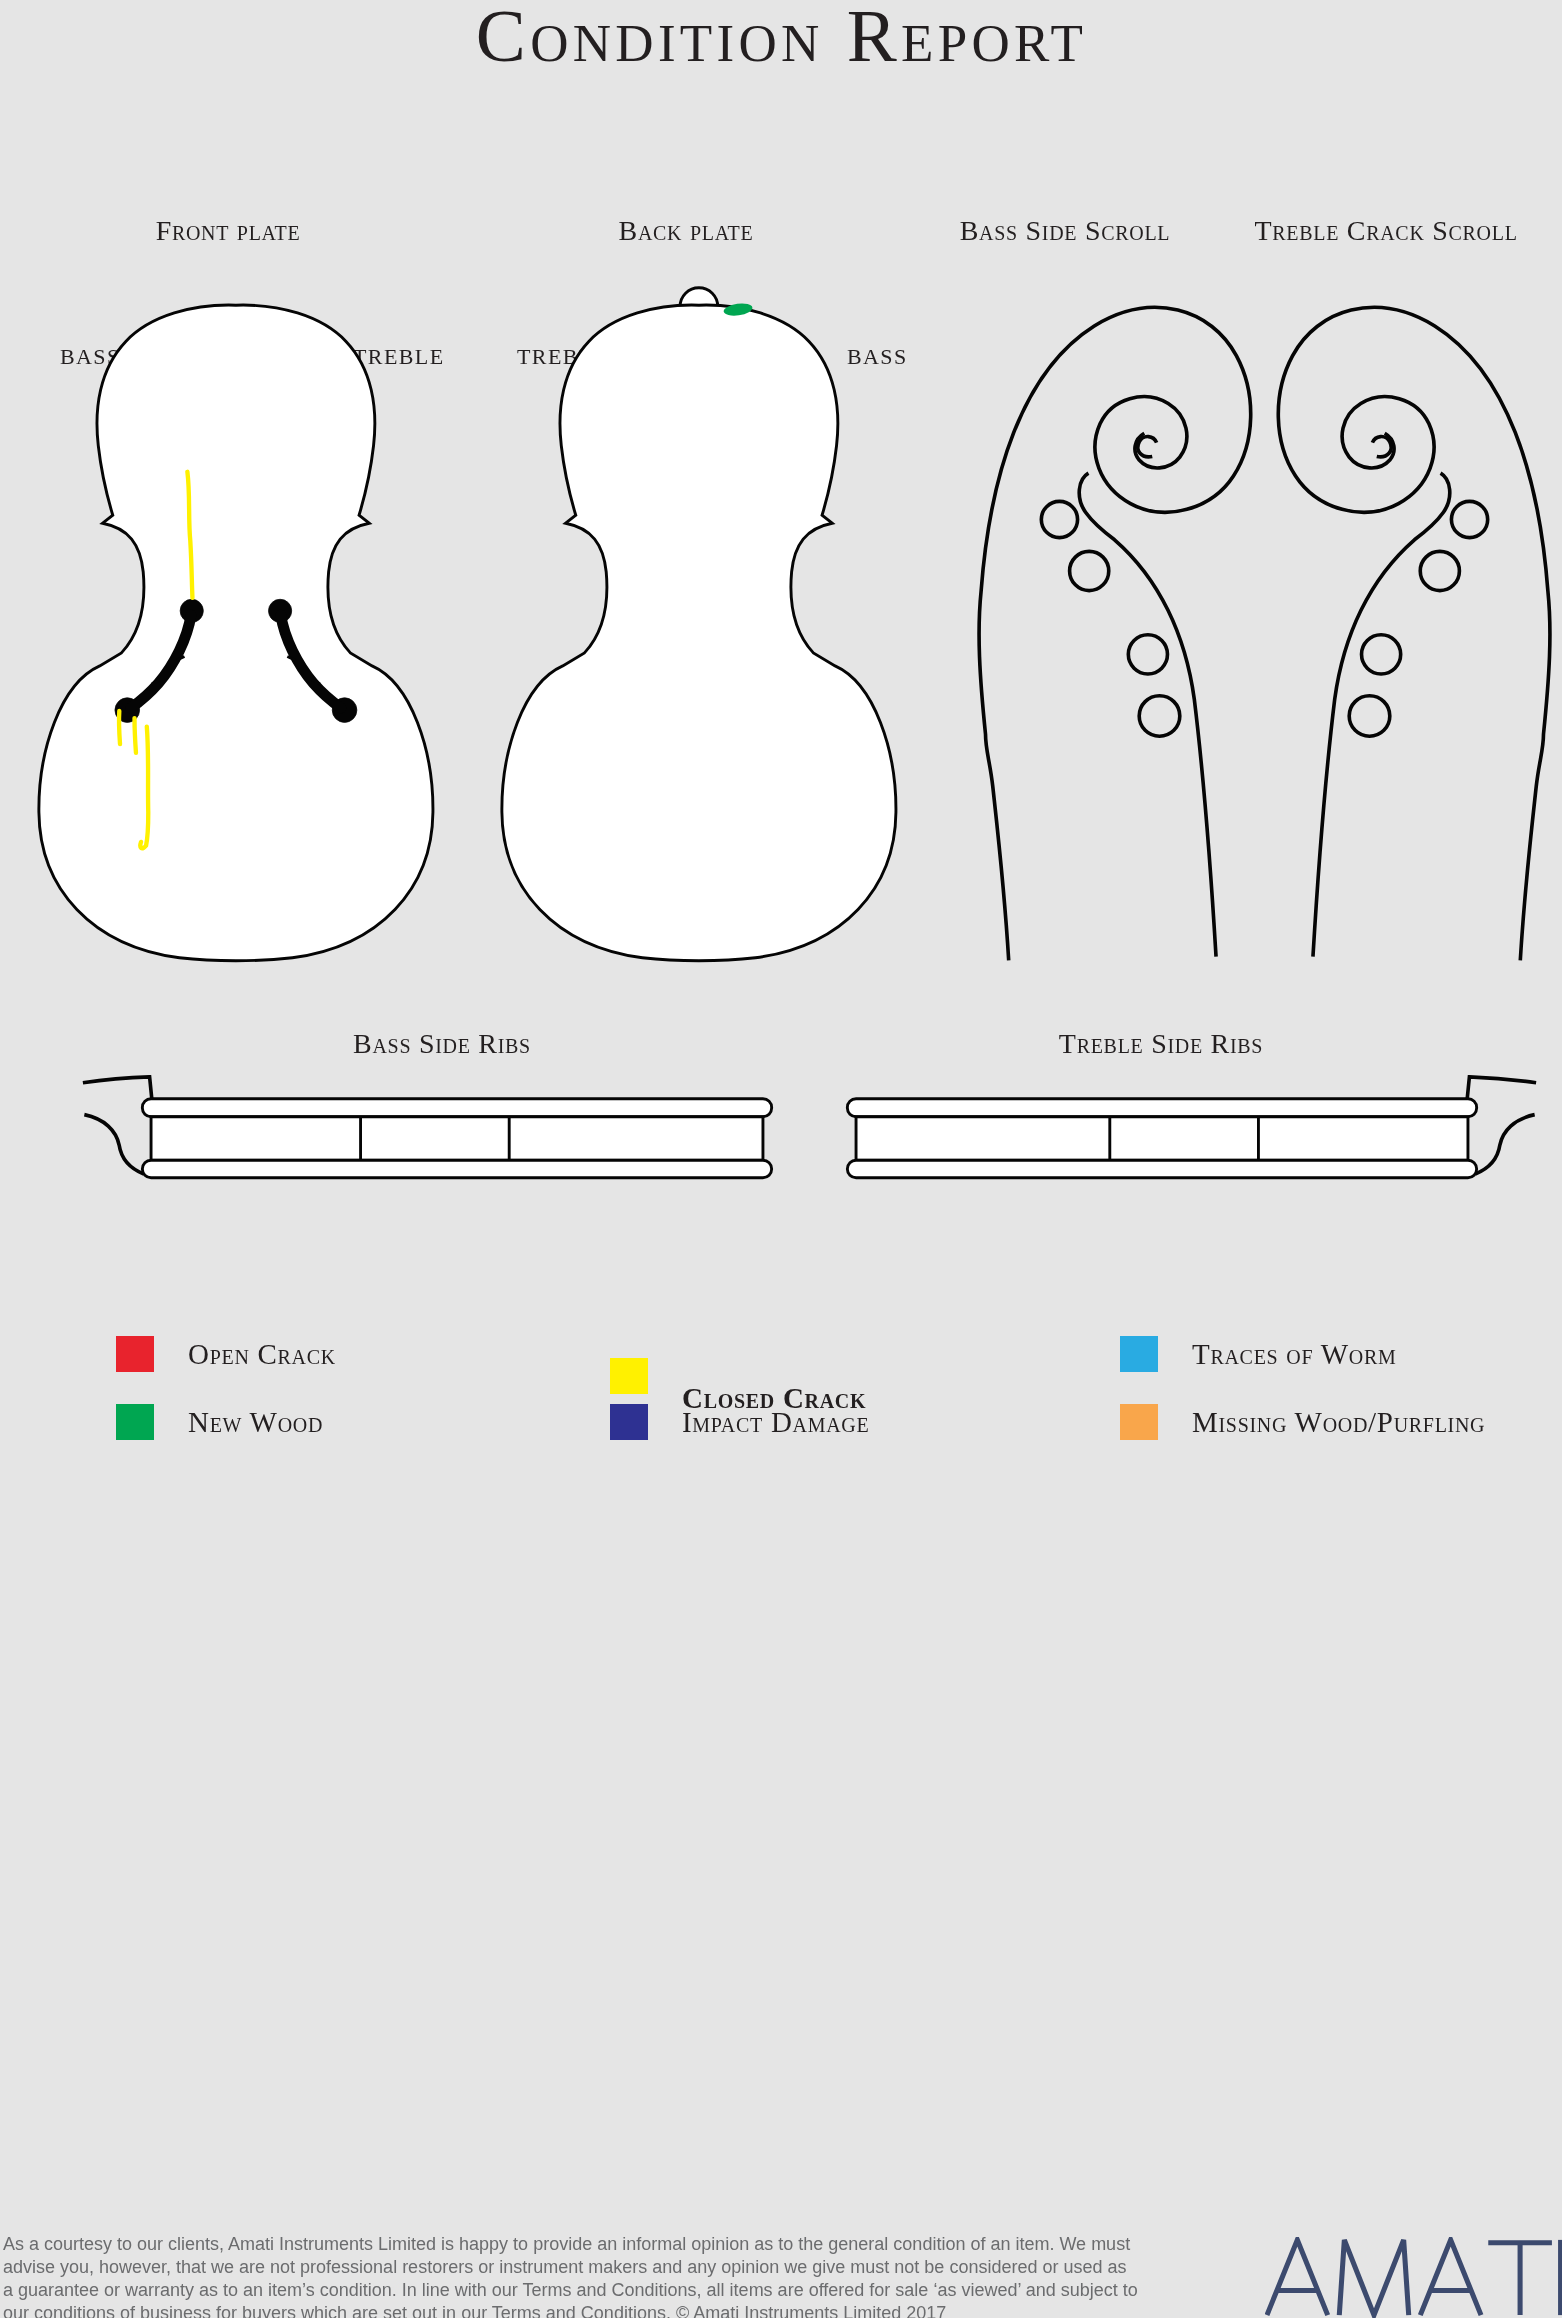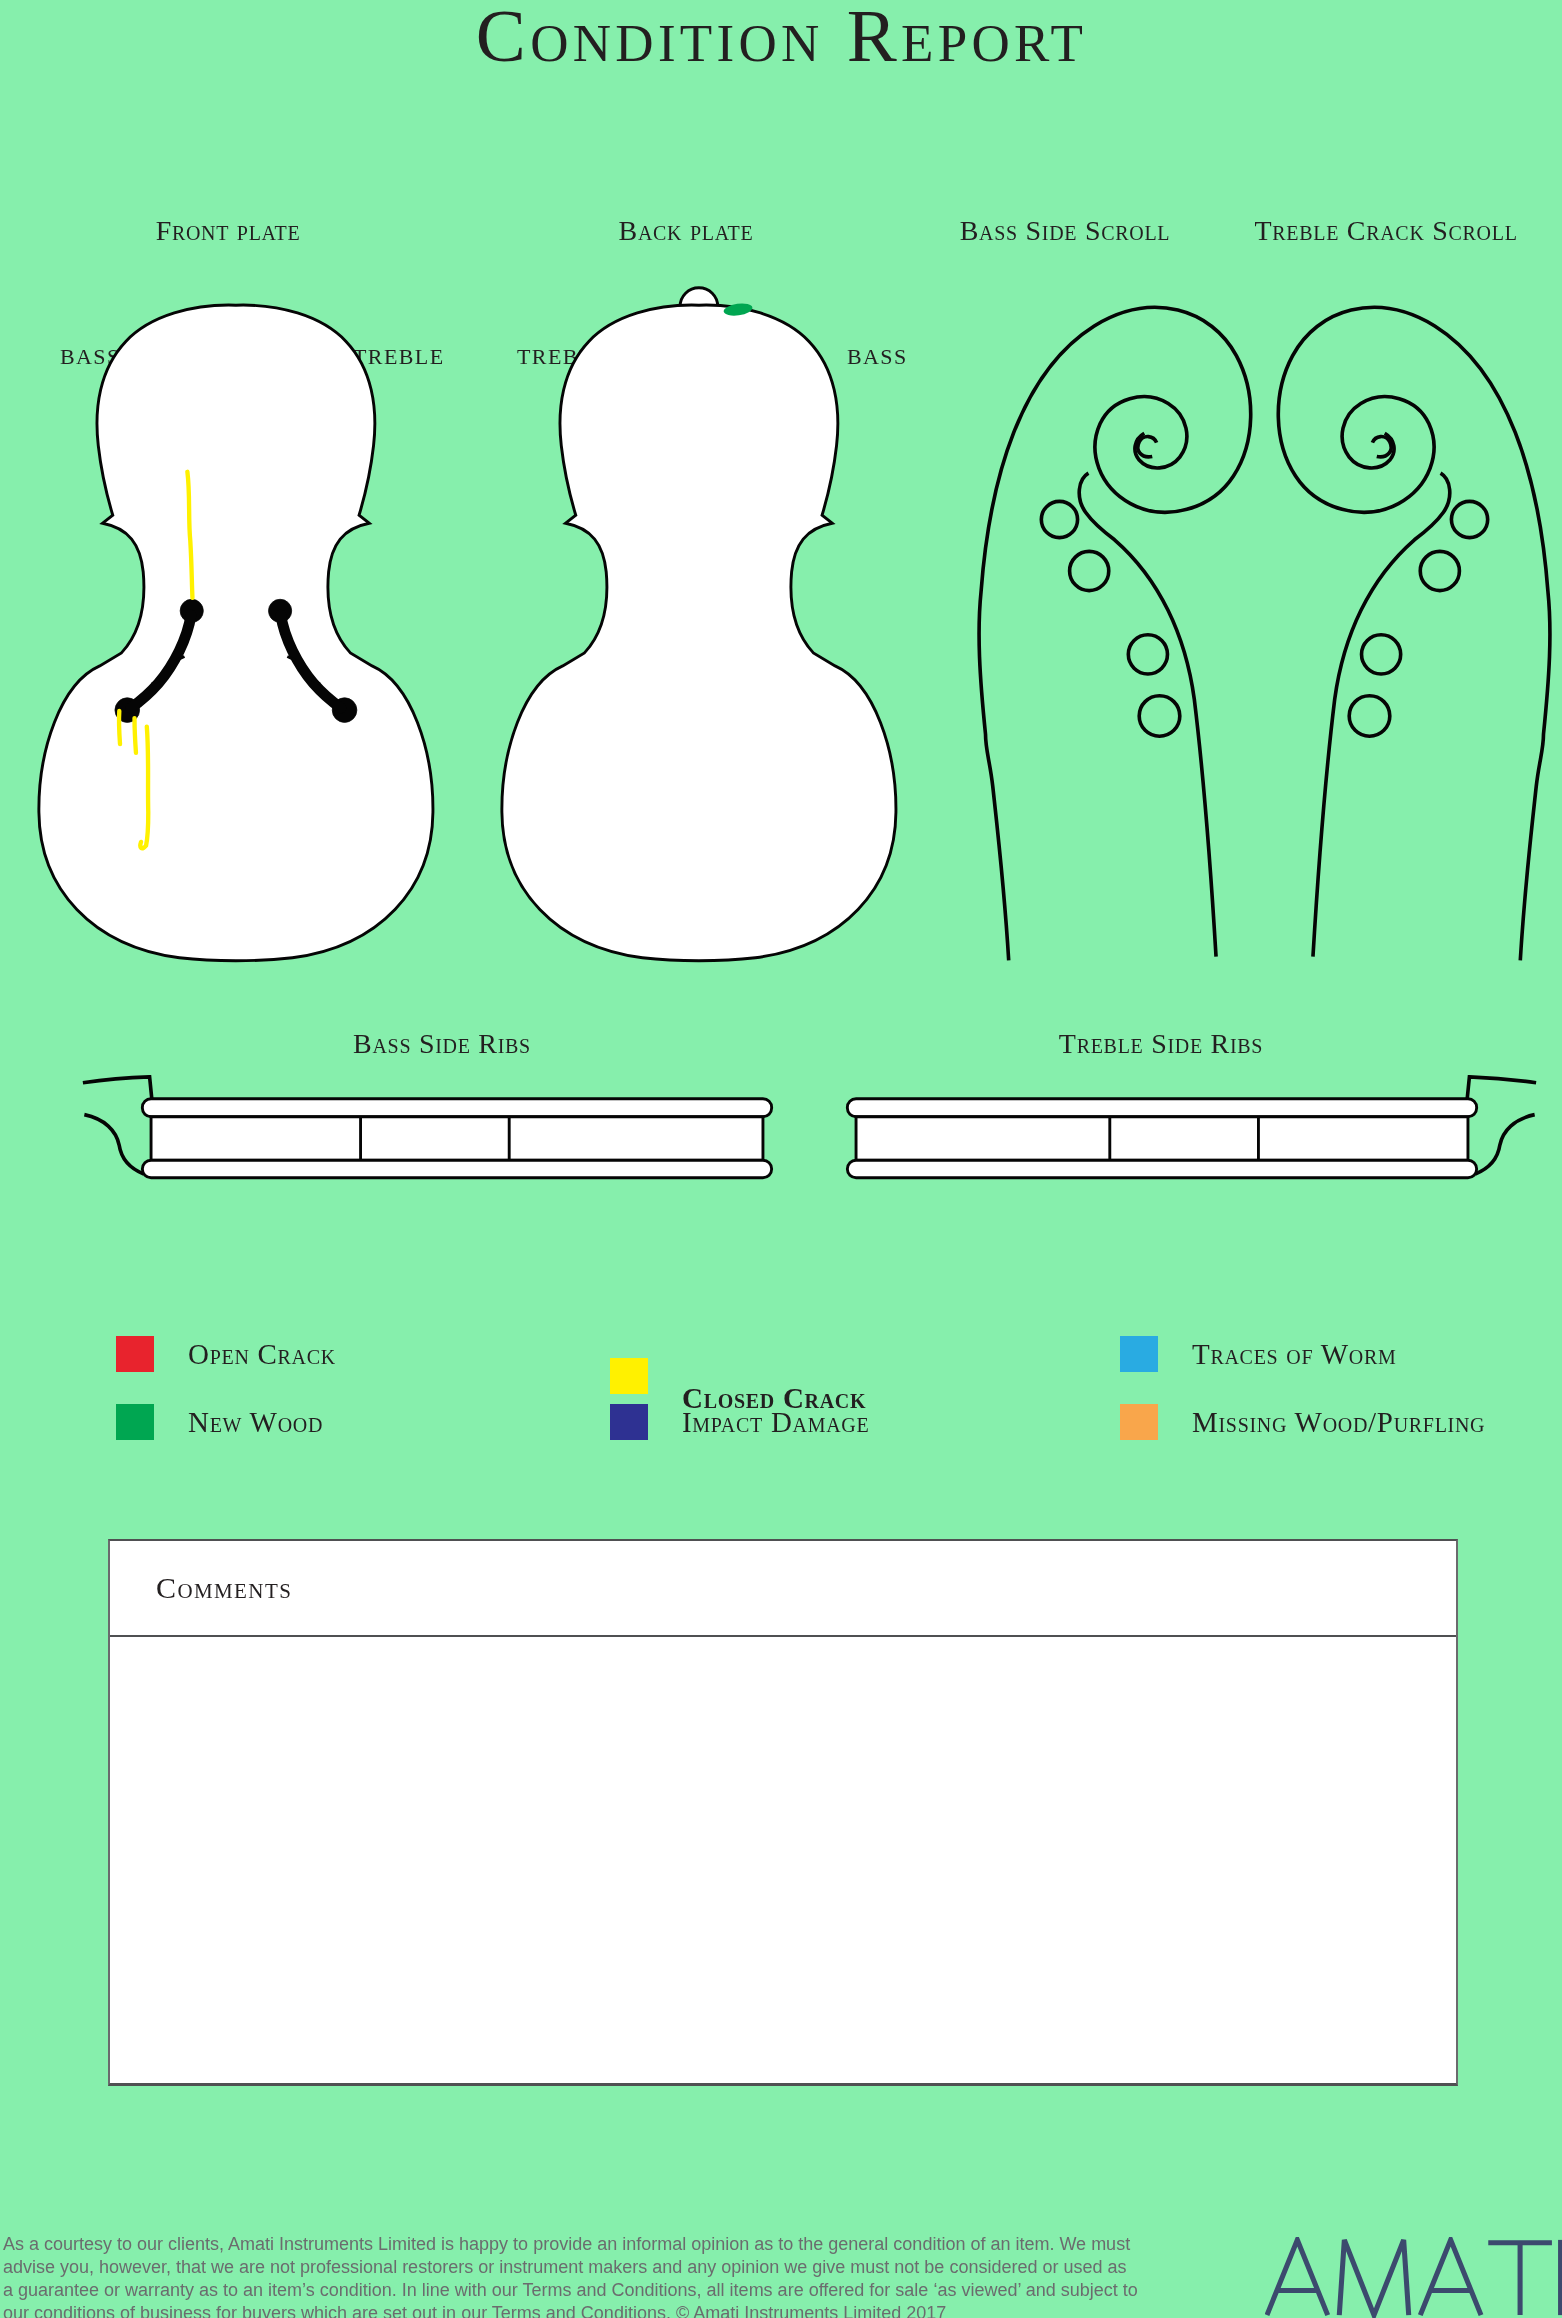--- a/index.html
+++ b/index.html
@@ -1,16 +1,16 @@
 <!DOCTYPE html>
 <html style="font-size:11.6px"><head>
 <meta charset="utf-8">
 <style>
   html,body{margin:0;padding:0;background:#fff;}
-  .page{position:relative;width:1563px;height:2319px;background:#86efac;overflow:hidden;
+  .page{position:relative;width:1563px;height:2319px;background:#e5e5e5;overflow:hidden;
         font-family:"Liberation Serif","DejaVu Serif",serif;color:#231f20;}
   .page-title{position:absolute;top:-7.2px;left:0;width:100%;text-align:center;
         font-size:75px;letter-spacing:4.3px;font-variant:small-caps;white-space:nowrap;}
   .dg-title{position:absolute;top:215px;transform:translateX(-50%);font-size:28px;
         letter-spacing:0.7px;font-variant:small-caps;white-space:nowrap;}
   .ribs-title{position:absolute;top:1028px;transform:translateX(-50%);font-size:28px;
         letter-spacing:0.7px;font-variant:small-caps;white-space:nowrap;}
   .side-label{position:absolute;top:344px;font-size:22px;letter-spacing:1.4px;white-space:nowrap;}
   .dg{position:absolute;}
   .legend-item{position:absolute;display:flex;align-items:center;gap:34px;}
@@ -150,26 +150,20 @@
   </div>
   <div class="legend-item" style="left:610px;top:1404px">
     <div class="swatch" style="background-color: rgb(46, 49, 146);"></div>
     <div class="legend-label">Impact Damage</div>
   </div>
   <div class="legend-item" style="left:1120px;top:1404px">
     <div class="swatch" style="background-color: rgb(249, 166, 75);"></div>
     <div class="legend-label">Missing Wood/Purfling</div>
   </div>
 
-  <div class="comments">
-    <div class="comments-header">
-      <div class="comments-title">Comments</div>
-    </div>
-    <div class="comments-body" contenteditable="true" style=""></div>
-  </div>
 
   <div class="footer-text">
     <div>As a courtesy to our clients, Amati Instruments Limited is happy to provide an informal opinion as to the general condition of an item. We must</div>
     <div>advise you, however, that we are not professional restorers or instrument makers and any opinion we give must not be considered or used as</div>
     <div>a guarantee or warranty as to an item’s condition. In line with our Terms and Conditions, all items are offered for sale ‘as viewed’ and subject to</div>
     <div>our conditions of business for buyers which are set out in our Terms and Conditions. © Amati Instruments Limited 2017</div>
   </div>
 
   <svg class="logo" width="299" height="81" viewBox="0 0 412 112" role="img">
     <g fill="none" stroke-width="7" stroke="#3c4a6e">

